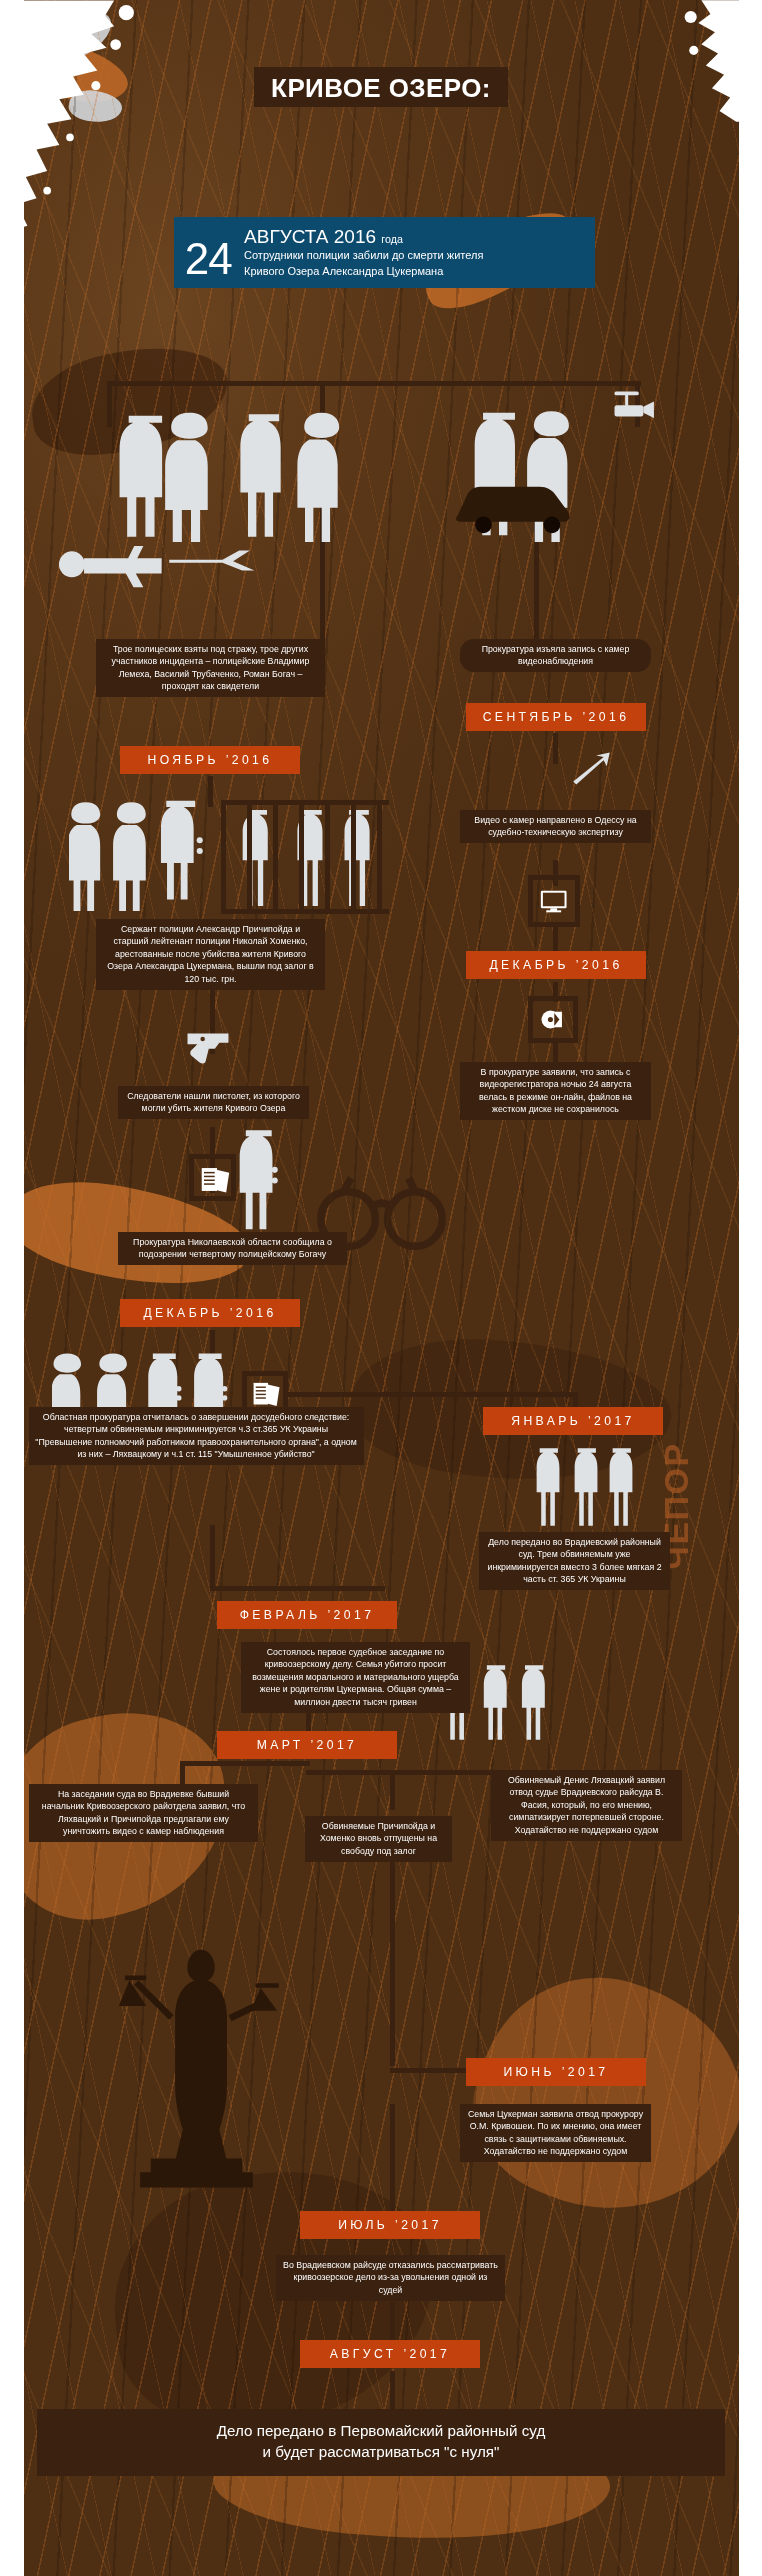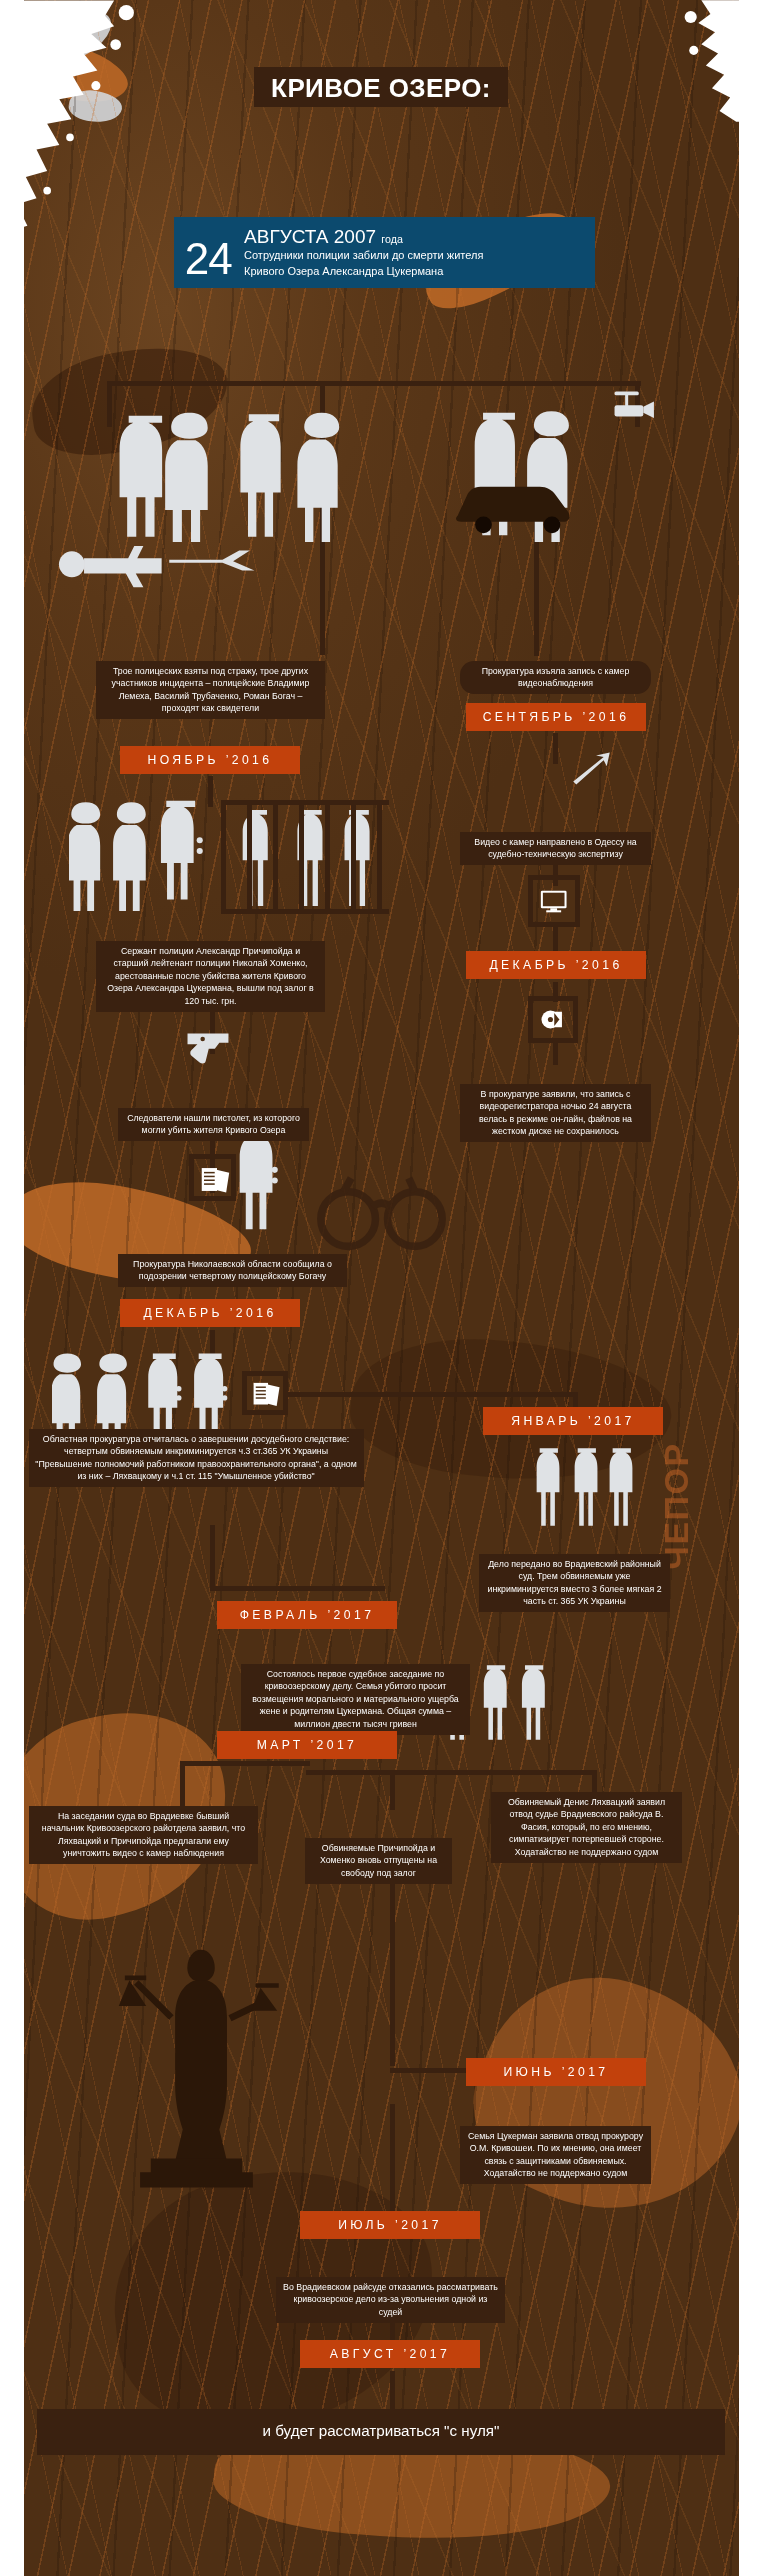--- a/index.html
+++ b/index.html
@@ -84,21 +84,20 @@
   
   .node {
     position: absolute;
     background: #3a2110;
     color: #ffffff;
     font-size: 8.8px;
     line-height: 1.42;
     padding: 3.8px 6.9px 4.6px;
     text-align: center;
     z-index: 14;
-    margin-top: 22px;
   }
   .node.w-l { width: 229px; }
   .node.w-m { width: 191px; }
   .node.w-s { width: 147px; }
   .node.w-xl { width: 335px; }
 
   .chip {
     position: absolute;
     background: #c2410c;
     color: #ffffff;
@@ -181,21 +180,21 @@
   </svg>
 
   <div class="title-wrap">
     <div class="title-1">КРИВОЕ ОЗЕРО:</div><br>
   </div>
 
   <div class="datebar">
     <div class="daynum">24</div>
     <div class="dright">
       <div class="month">
-        <span>АВГУСТА 2007</span>
+        <span>АВГУСТА 2016</span>
         <small>года</small>
       </div>
       <div class="lead">Сотрудники полиции забили до смерти жителя</div>
       <div class="lead">Кривого Озера Александра Цукермана</div>
     </div>
   </div>
 
   <div class="line h" style="left:107px;top:381px;width:534px;"></div>
   <div class="line v" style="left:107px;top:381px;height:46px;"></div>
   <div class="line v" style="left:635px;top:381px;height:46px;"></div>
@@ -474,17 +473,18 @@
   <div class="chip" style="left:300px;top:2211px;width:180px;">ИЮЛЬ ’2017</div>
   <div class="node w-l" style="left:276px;top:2255px;">
     <span>Во Врадиевском райсуде отказались рассматривать кривоозерское дело из-за увольнения одной из судей</span>
   </div>
 
   <div class="line v" style="left:390px;top:2302px;height:49px;"></div>
   <div class="chip" style="left:300px;top:2340px;width:180px;">АВГУСТ ’2017</div>
   <div class="line v" style="left:390px;top:2371px;height:38px;"></div>
 
   <div class="finale" style="top:2409px;">
+    <div>Дело передано в Первомайский районный суд</div>
     <div>и будет рассматриваться "с нуля"</div>
   </div>
 
 </div>
 
 
 </body></html>

